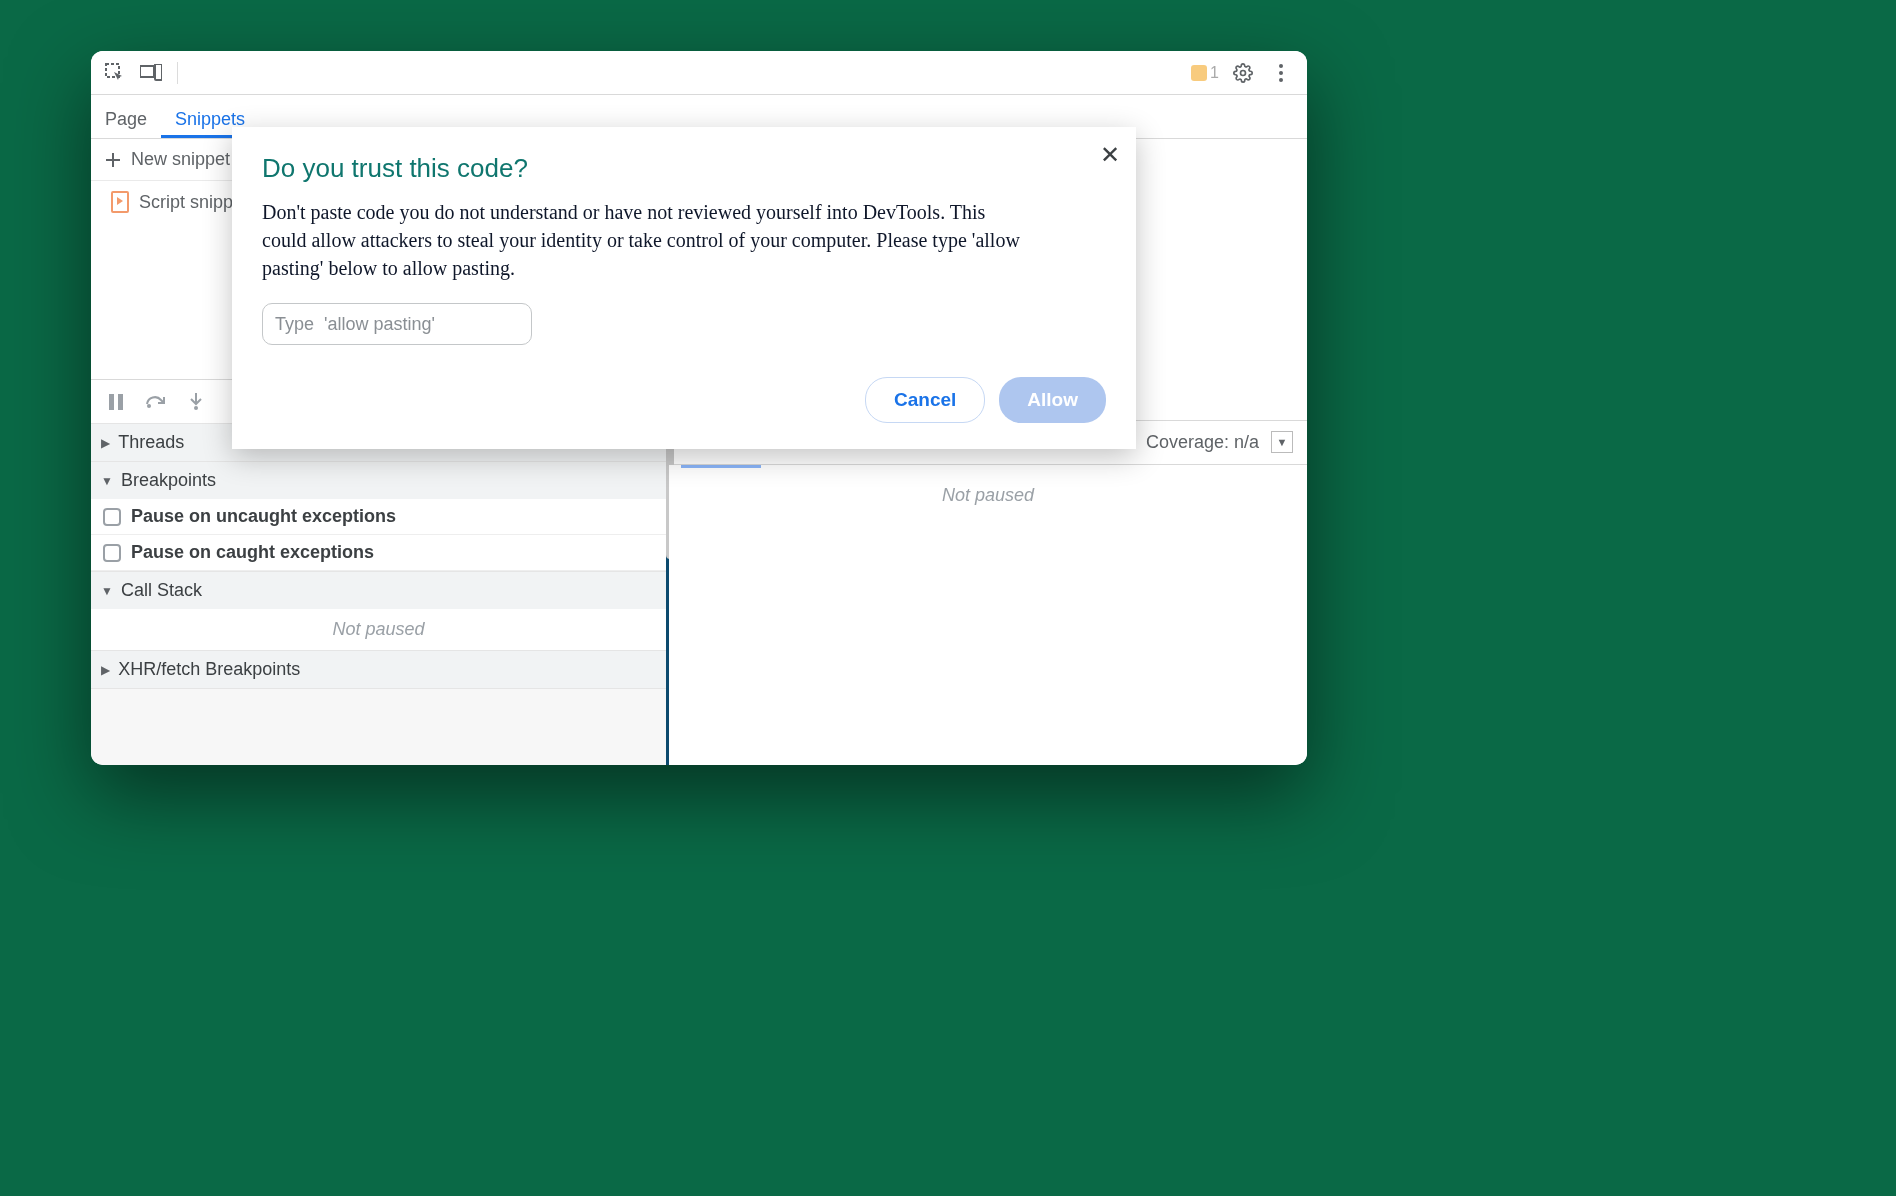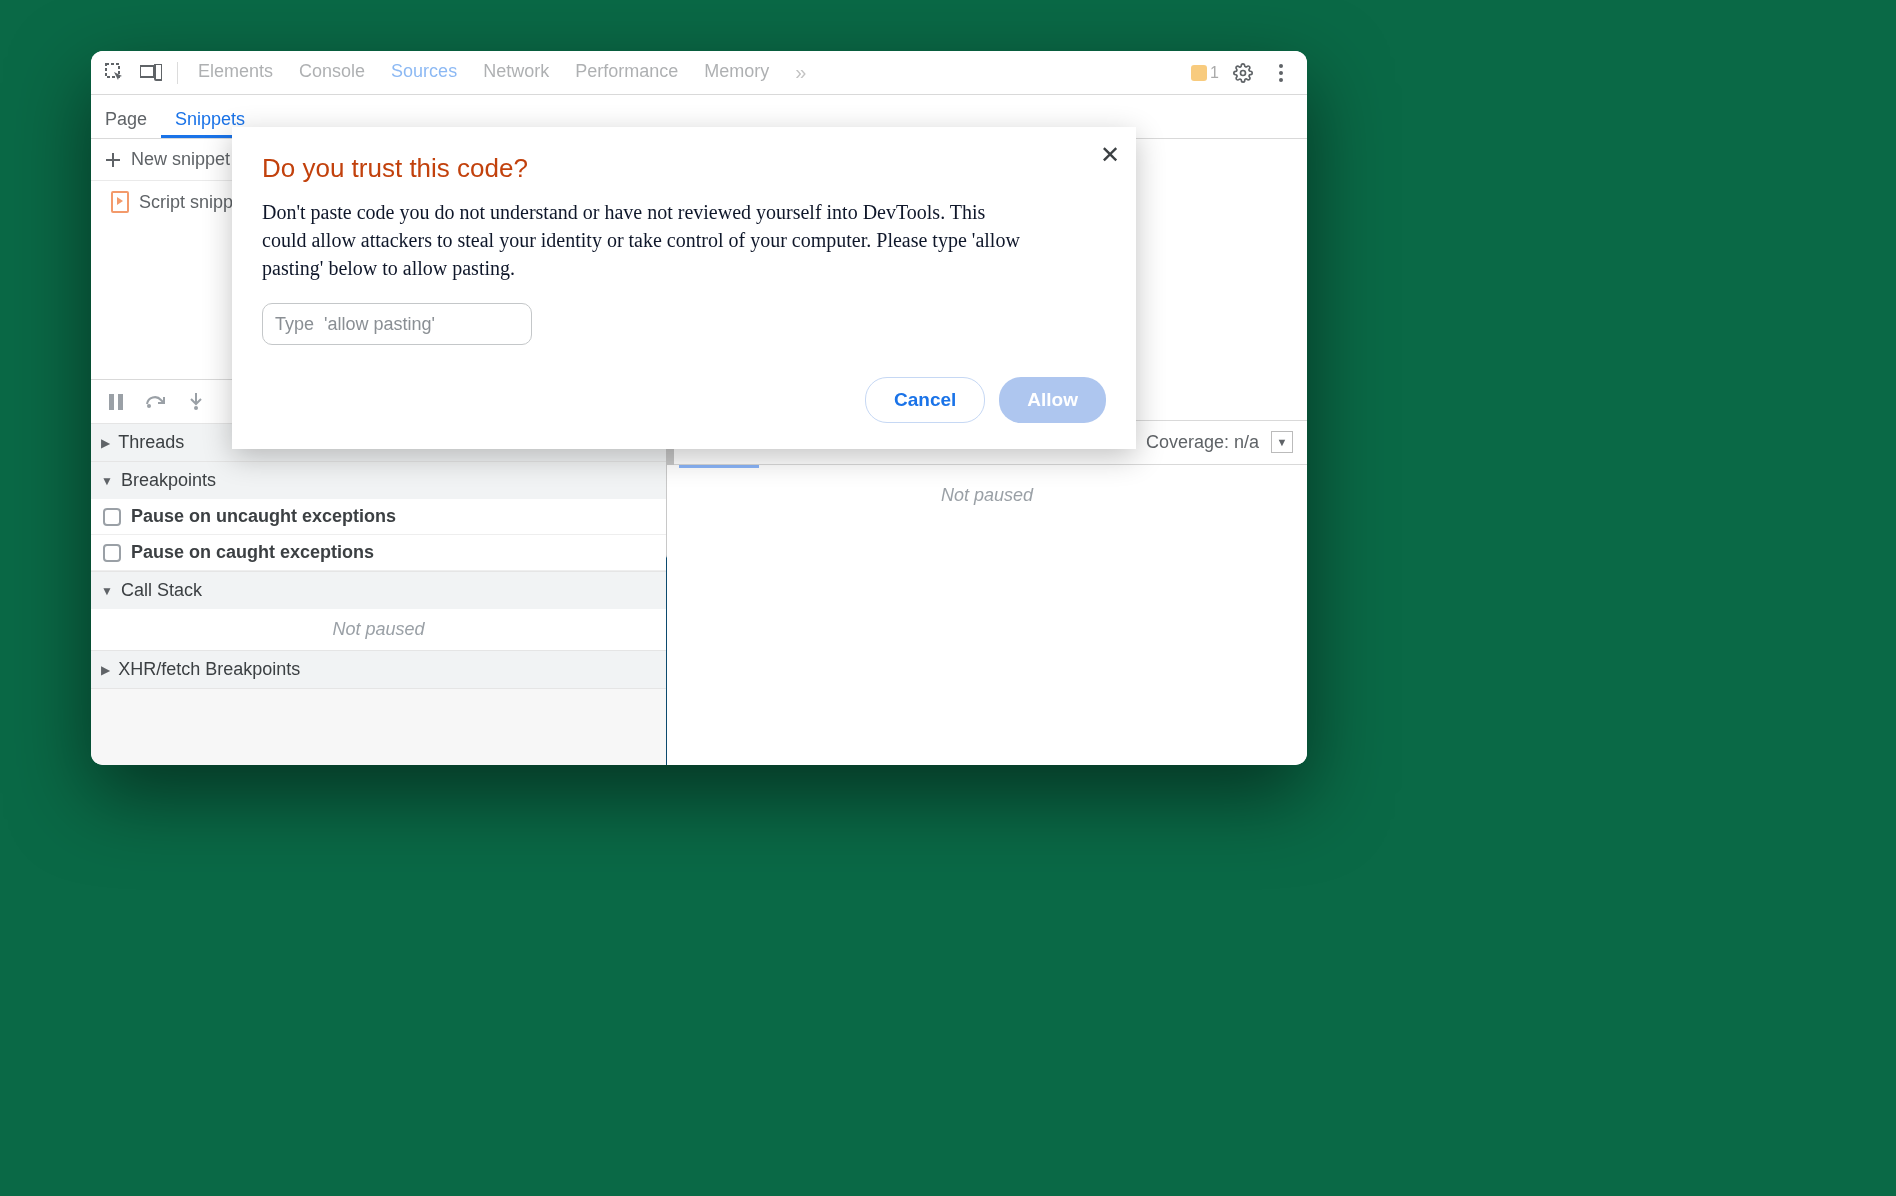--- a/index.html
+++ b/index.html
@@ -244,21 +244,21 @@
     padding: 10px 0;
     background: #fff;
     font-size: 18px;
   }
   
   .editor {
     flex: 1;
     display: flex;
     flex-direction: column;
     min-height: 0;
-    border-left: 1px solid #0c4a6e;
+    border-left: 3px solid #0c4a6e;
   }
   .editor-top {
     flex: 1;
     background: #fff;
     border-bottom: 1px solid #d9d9d9;
     position: relative;
     min-height: 0;
   }
   .editor-statusbar {
     height: 44px;
@@ -330,21 +330,21 @@
   .modal-close {
     position: absolute;
     top: 14px; right: 16px;
     font-size: 24px;
     color: #3c4043;
     cursor: pointer;
   }
   .modal h2 {
     font-size: 26px;
     font-weight: 400;
-    color: #c2410c;
+    color: #0f766e;
     margin-bottom: 14px;
   }
   .modal p {
     font-size: 20px;
     line-height: 1.4;
     color: #0f172a;
     max-width: 760px;
     margin-bottom: 21px;
     font-family: Liberation Serif, serif;
   }
@@ -398,29 +398,20 @@
           <path d="M9 9 L17 13 L14 14 L13 17 Z" fill="#5f6367"></path>
         </svg>
     </div>
     <div class="iconbtn">
       <svg width="22" height="18" viewBox="0 0 22 18">
           <rect x="0" y="2" width="14" height="11" fill="none" stroke="#5f6367" stroke-width="2"></rect>
           <rect x="15" y="0" width="7" height="16" rx="1" fill="none" stroke="#5f6367" stroke-width="2"></rect>
         </svg>
     </div>
     <div class="sep"></div>
-    <div class="tabs">
-      <span class="tab">Elements</span>
-      <span class="tab">Console</span>
-      <span class="tab active">Sources</span>
-      <span class="tab">Network</span>
-      <span class="tab">Performance</span>
-      <span class="tab">Memory</span>
-      <span class="chevrons">»</span>
-    </div>
     <div class="right">
       <div class="badge">
         <div class="sq"></div>
         <span class="num">1</span>
       </div>
       <div class="gear">
         <svg width="20" height="20" viewBox="0 0 24 24" fill="none" stroke="#5f6367" stroke-width="2">
             <circle cx="12" cy="12" r="3"></circle>
             <path d="M19.4 15a1.65 1.65 0 0 0 .33 1.82l.06.06a2 2 0 1 1-2.83 2.83l-.06-.06a1.65 1.65 0 0 0-1.82-.33 1.65 1.65 0 0 0-1 1.51V21a2 2 0 1 1-4 0v-.09a1.65 1.65 0 0 0-1-1.51 1.65 1.65 0 0 0-1.82.33l-.06.06a2 2 0 1 1-2.83-2.83l.06-.06a1.65 1.65 0 0 0 .33-1.82 1.65 1.65 0 0 0-1.51-1H3a2 2 0 1 1 0-4h.09a1.65 1.65 0 0 0 1.51-1 1.65 1.65 0 0 0-.33-1.82l-.06-.06a2 2 0 1 1 2.83-2.83l.06.06a1.65 1.65 0 0 0 1.82.33h0a1.65 1.65 0 0 0 1-1.51V3a2 2 0 1 1 4 0v.09a1.65 1.65 0 0 0 1 1.51h0a1.65 1.65 0 0 0 1.82-.33l.06-.06a2 2 0 1 1 2.83 2.83l-.06.06a1.65 1.65 0 0 0-.33 1.82v0a1.65 1.65 0 0 0 1.51 1H21a2 2 0 1 1 0 4h-.09a1.65 1.65 0 0 0-1.51 1z"></path>
           </svg>

